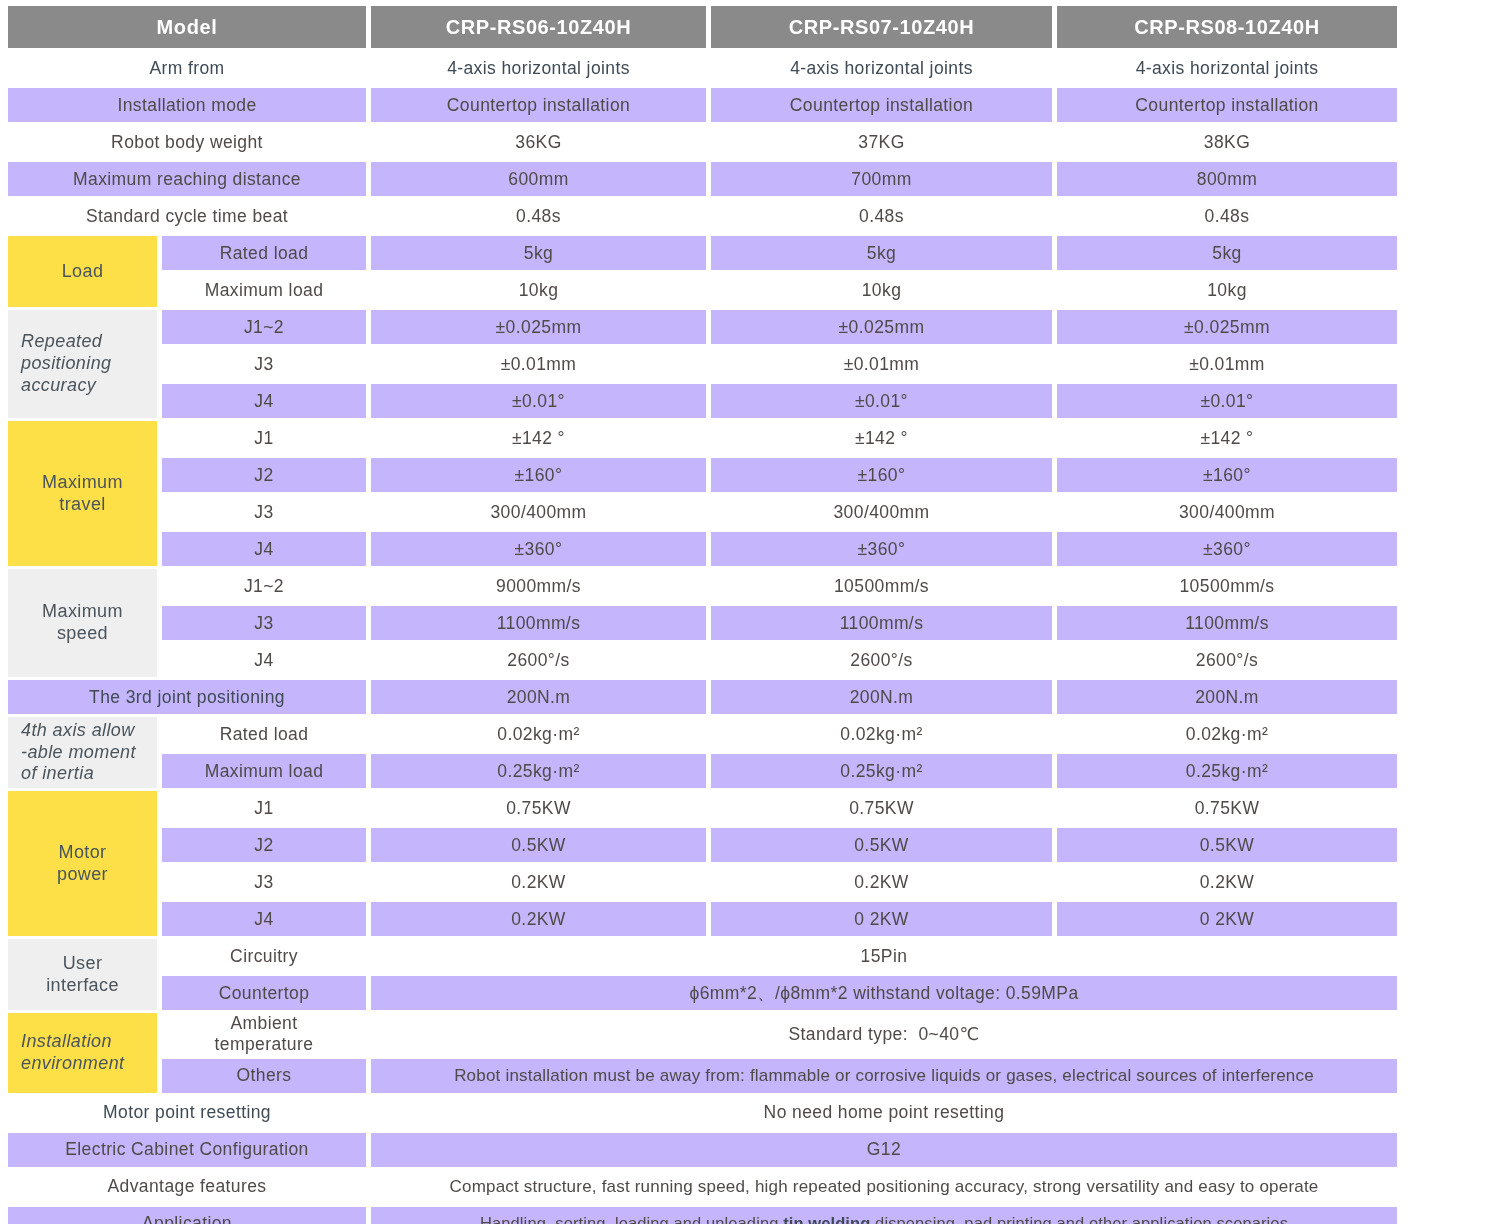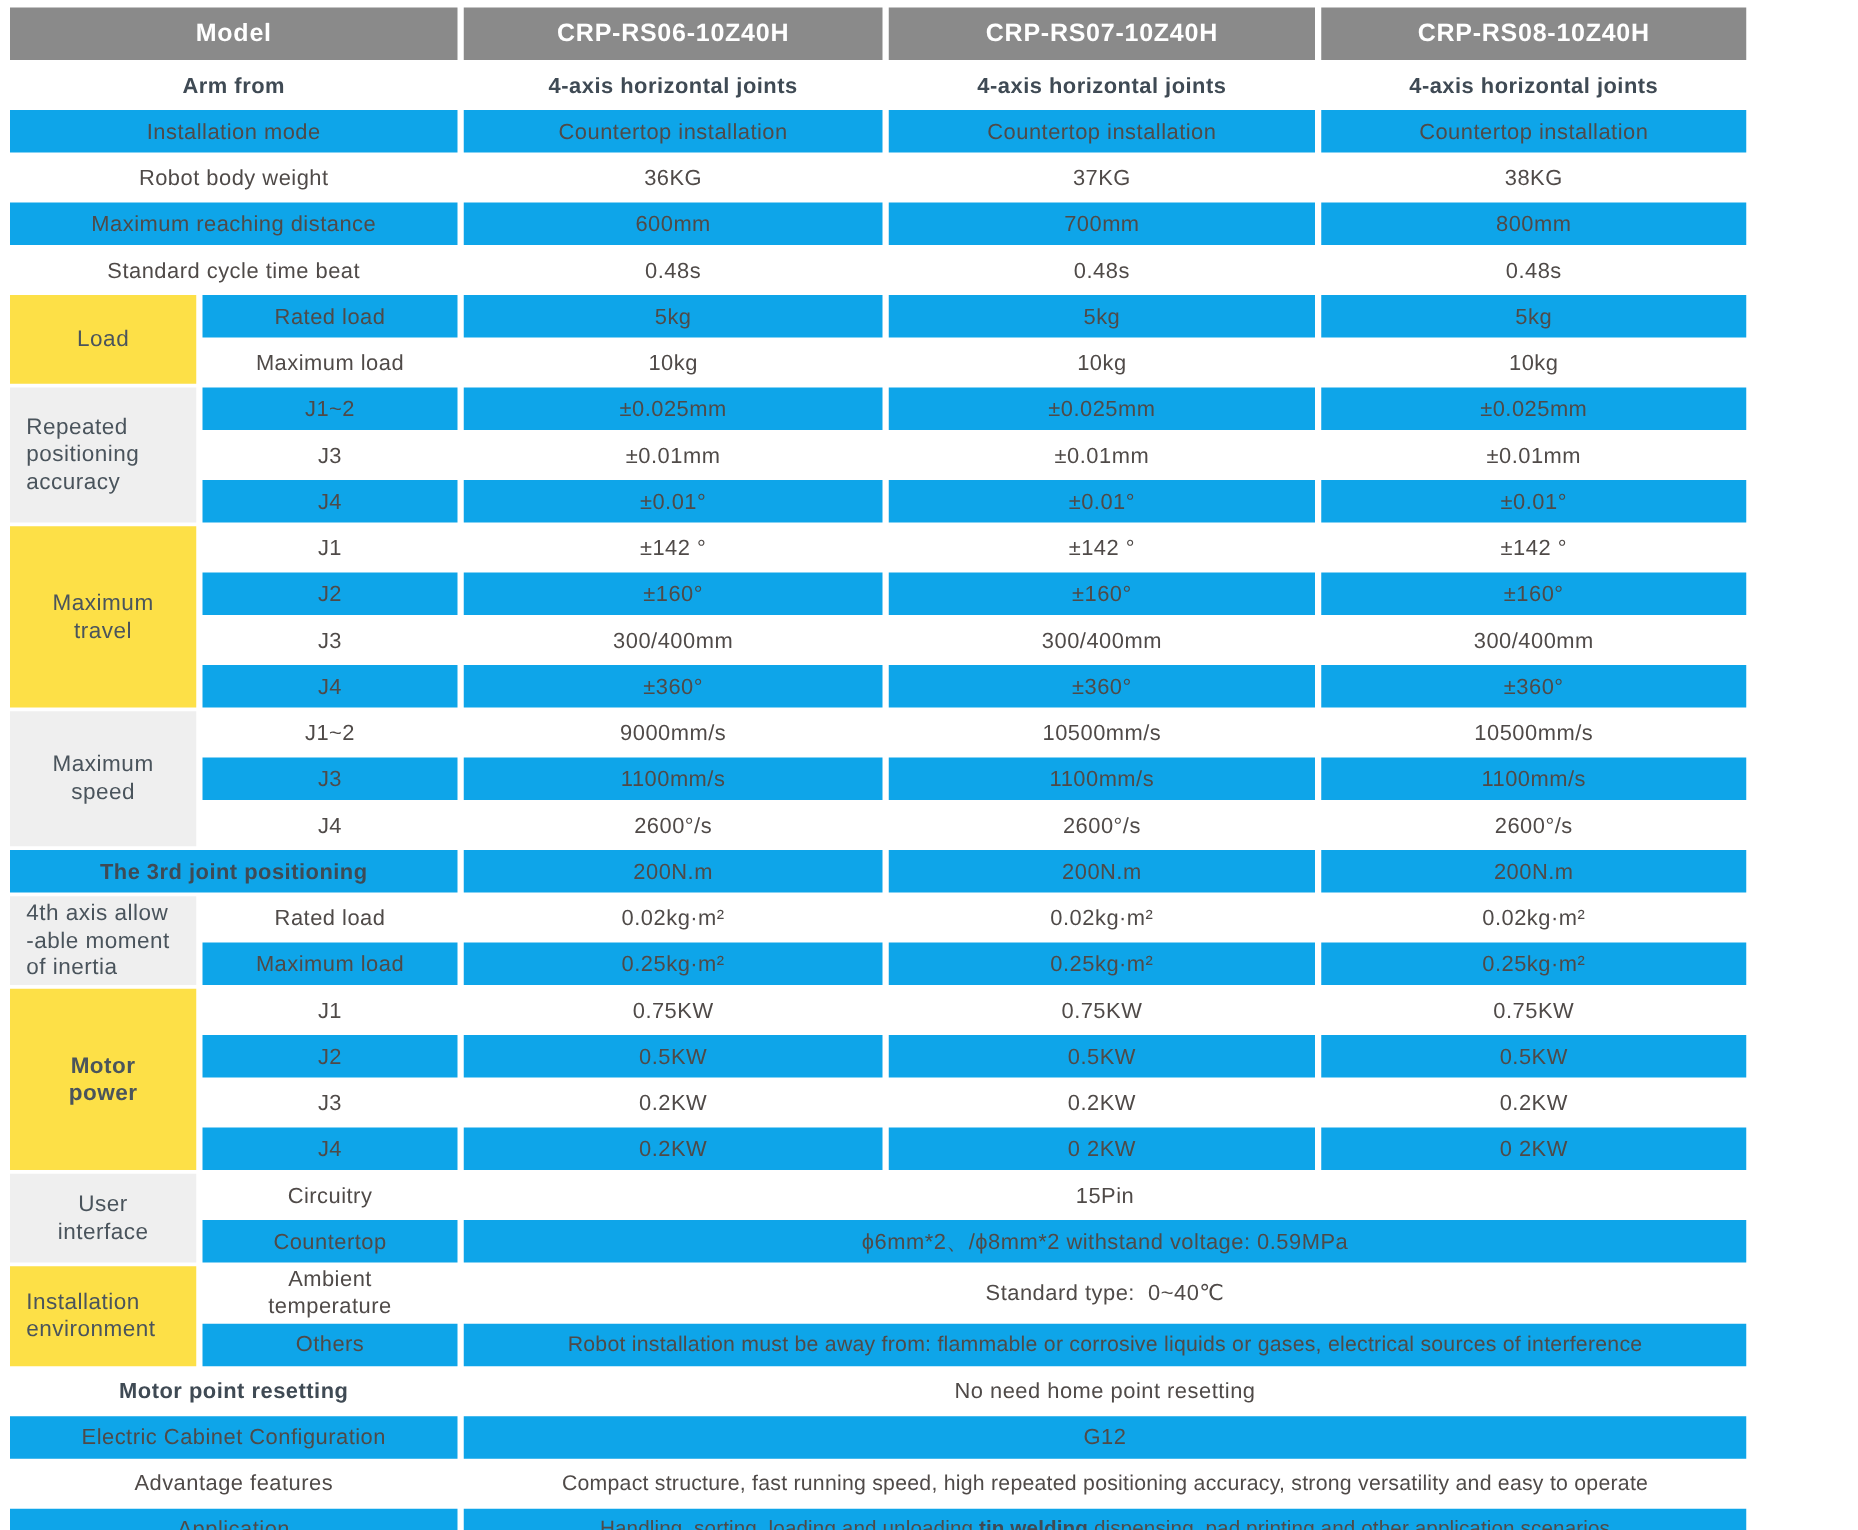--- a/index.html
+++ b/index.html
@@ -21,30 +21,30 @@
     color:#4f4a48;
     letter-spacing:0.4px;
     padding:0 2px;
     overflow:hidden;
   }
   tr{height:34px;}
   tr.r-hd{height:42px;border-radius:11px;}
   tr.r-tall{height:40px;}
   
   .hd{background:#8a8a8a;color:#ffffff;font-weight:700;font-size:20px;letter-spacing:0.6px;}
-  .g{background:#0ea5e9;}
+  .g{background:#c4b5fd;}
   .w{background:#ffffff;}
   .gd{background:#fde047;}
   .gl{background:#efefef;}
   
-  .b{font-weight:700;color:#3f4a54;letter-spacing:0.4px;}
+  .b{font-weight:400;color:#3f4a54;letter-spacing:0.4px;}
   .b-inline{font-weight:700;color:#3f4a54;}
   .grp{font-size:18px;color:#4a545c;}
   .ml{white-space:pre-line;line-height:1.22;}
-  .left{text-align:left;padding-left:13px;}
+  .left{text-align:left;padding-left:13px;font-style:italic;}
   .long{font-size:17px;letter-spacing:0.2px;}
   .app{font-size:16.5px;letter-spacing:0.1px;}
 </style>
 </head>
 <body>
 
 <div class="sheet">
 <table class="spec">
   <colgroup>
     <col style="width:149px">

